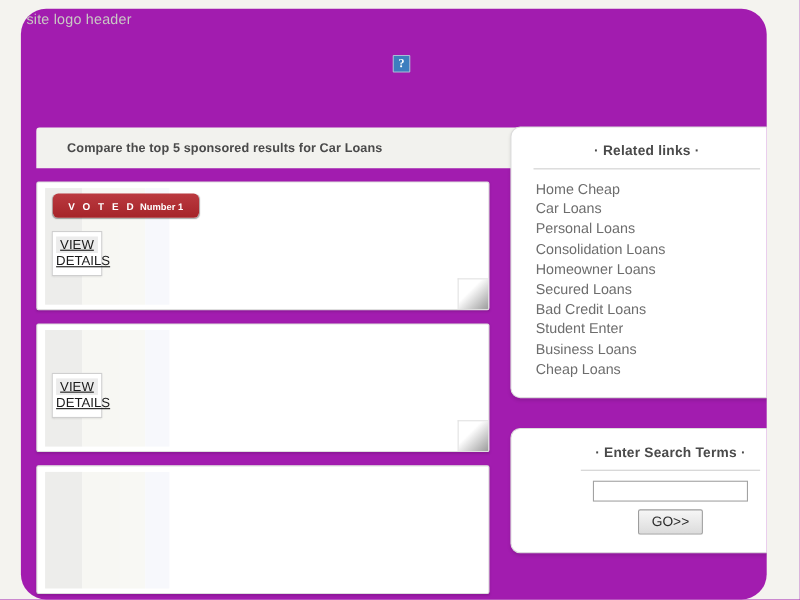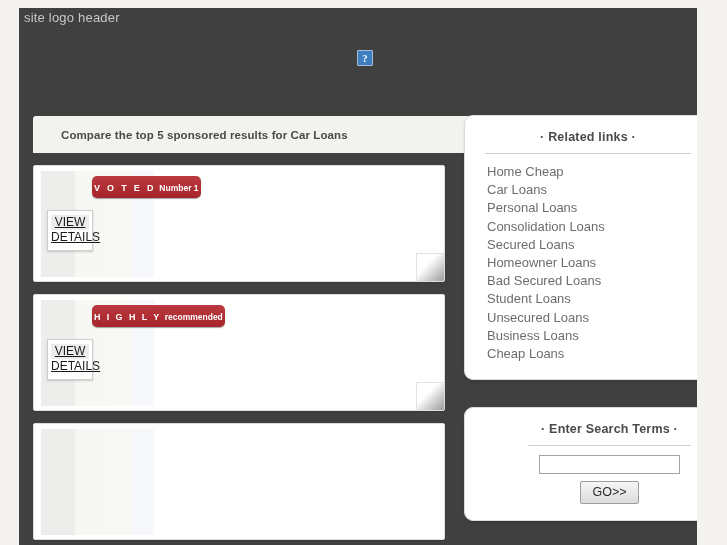--- a/index.html
+++ b/index.html
@@ -17,22 +17,23 @@
     color: #555;
   }
 
   
   #page {
     position: absolute;
     left: 19px;
     top: 8px;
     width: 678px;
     height: 537px;
-    background: #404040;
+    background: #a21caf;
     overflow: hidden;
+    border-radius: 23px;
   }
 
   
   #logo-header {
     position: absolute;
     left: 5px;
     top: 2px;
     font-size: 13px;
     color: #c9c8c4;
     letter-spacing: .2px;
@@ -117,28 +118,27 @@
   .band-c { width: 23px; background: #f8f8f4; }
   .band-d { width: 22px; background: #f7f8fc; }
 
   
   .badge {
     position: absolute;
     left: 14px;
     top: 10px;
     box-sizing: border-box;
     min-width: 68px;
-    padding: 3px 2px 4px;
+    padding: 3px 14px 4px;
     background: #b02c32;
     background: linear-gradient(180deg,#bb3a40 0%, #a52429 100%);
     border-radius: 5px;
     box-shadow: 0 1px 1px rgba(0,0,0,.35);
     text-align: center;
     color: #ffffff;
-    margin-left: 44px;
   }
   .badge .badge-top {
     font-size: 9px;
     font-weight: bold;
     letter-spacing: 2.3px;
     line-height: 11px;
     white-space: nowrap;
   }
   .badge .badge-bottom {
     font-size: 8.5px;
@@ -299,24 +299,20 @@
       <div class="fold"></div>
     </div>
 
     <div class="result-card">
       <div class="card-bands">
         <div class="band band-a"></div>
         <div class="band band-b"></div>
         <div class="band band-c"></div>
         <div class="band band-d"></div>
       </div>
-      <div class="badge badge-wide">
-        <span class="badge-top">H I G H L Y</span>
-        <span class="badge-bottom">recommended</span>
-      </div>
       <div class="view-details">
         <span class="vd-line vd-first">VIEW</span>
         <span class="vd-line">DETAILS</span>
       </div>
       <div class="fold"></div>
     </div>
 
     <div class="result-card">
       <div class="card-bands">
         <div class="band band-a"></div>
@@ -331,25 +327,24 @@
   <div id="sidebar">
 
     <div class="panel">
       <div class="panel-title">·  Related links  ·</div>
       <div class="panel-rule"></div>
       <ul class="link-list">
         <li>Home Cheap</li>
         <li>Car Loans</li>
         <li>Personal Loans</li>
         <li>Consolidation Loans</li>
+        <li>Homeowner Loans</li>
         <li>Secured Loans</li>
-        <li>Homeowner Loans</li>
-        <li>Bad Secured Loans</li>
-        <li>Student Loans</li>
-        <li>Unsecured Loans</li>
+        <li>Bad Credit Loans</li>
+        <li>Student Enter</li>
         <li>Business Loans</li>
         <li>Cheap Loans</li>
       </ul>
     </div>
 
     <div class="panel">
       <div class="panel-title">·  Enter Search Terms  ·</div>
       <div class="panel-rule"></div>
       <div class="search-row">
         <input id="search-input" type="text" placeholder="" style="">

